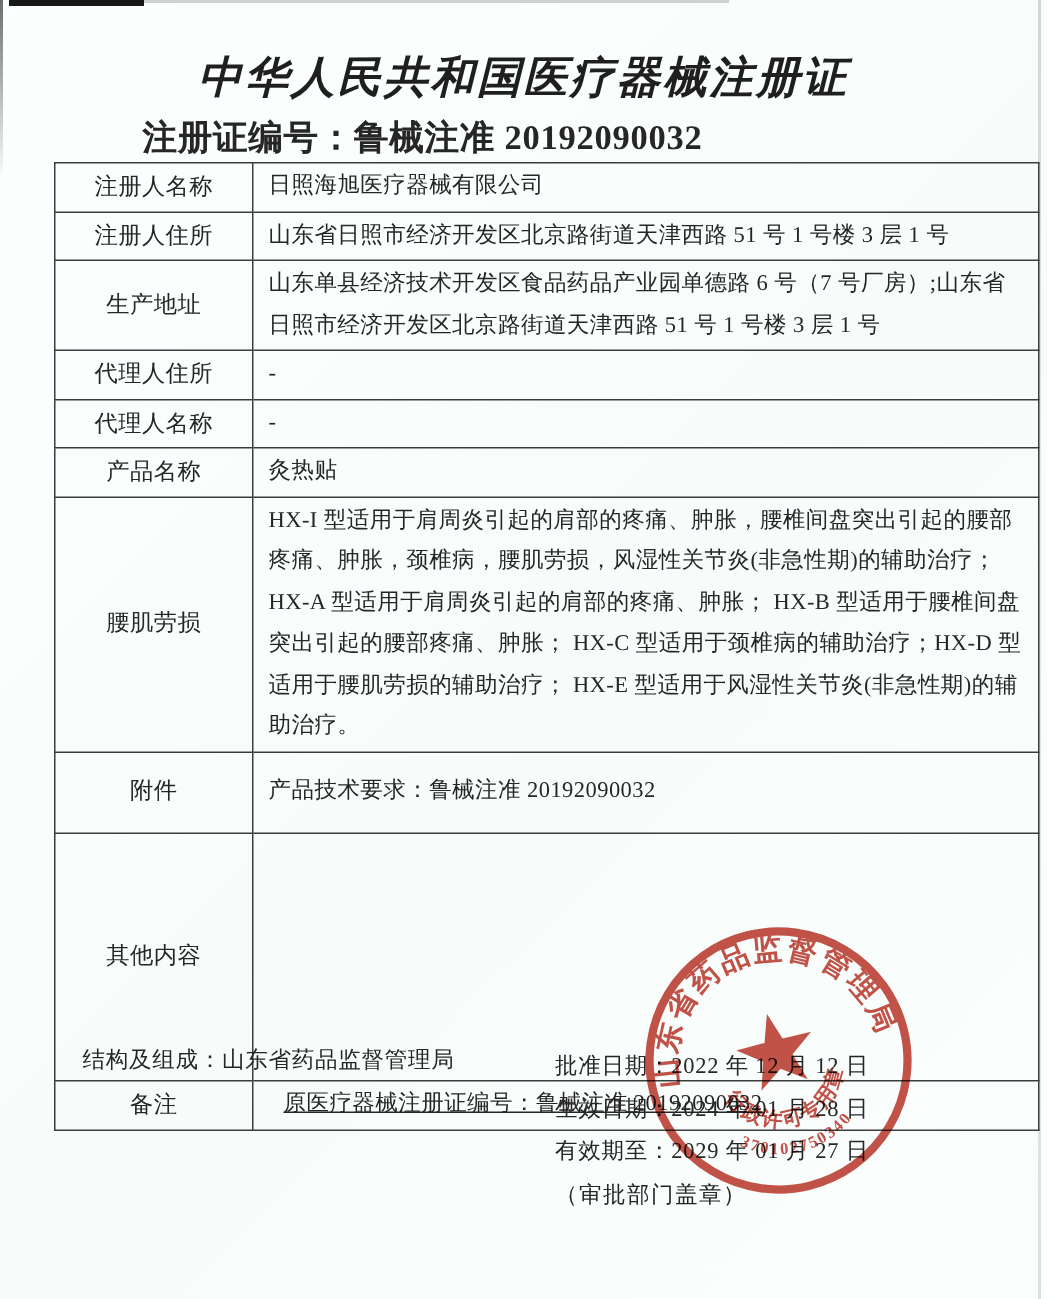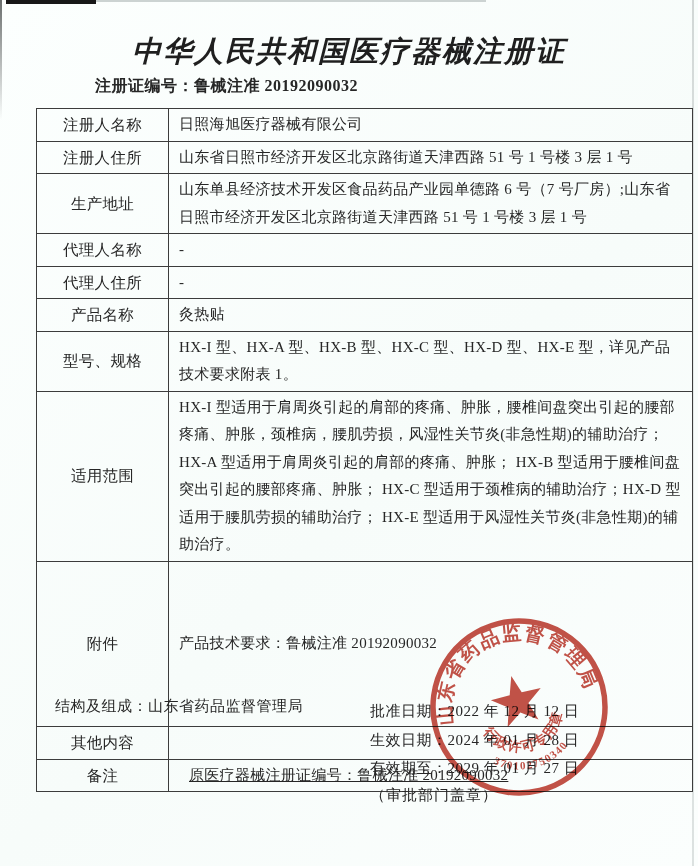--- a/index.html
+++ b/index.html
@@ -33,21 +33,21 @@
   }
   .doc-title{
     position:absolute;left:0;top:32px;width:100%;
     text-align:center;
     font-size:29px;font-weight:700;letter-spacing:2px;
     color:#1f1f1f;
     font-style:italic;
   }
   .reg-line{
     position:absolute;left:95px;top:76px;
-    font-size:16px;font-weight:600;letter-spacing:.5px;
+    font-size:23px;font-weight:600;letter-spacing:.5px;
   }
   table.cert{
     position:absolute;left:36px;top:108px;
     width:614px;
     border-collapse:collapse;
     table-layout:fixed;
     font-size:15px;
   }
   table.cert td{
     border:1px solid #3c3c3c;
@@ -77,21 +77,21 @@
   tr:nth-child(12){height:28px;}
   td.val.indent{padding-left:20px;text-decoration:underline;}
   .footer-left{
     position:absolute;left:55px;top:697px;
     font-size:15px;letter-spacing:.5px;
   }
   .footer-right{
     position:absolute;left:370px;top:697px;
     font-size:15px;line-height:28.5px;letter-spacing:.5px;
   }
-  .footer-right .seal-caption{letter-spacing:1px;font-family:Liberation Mono, monospace;}
+  .footer-right .seal-caption{letter-spacing:1px;}
   .seal{
     position:absolute;left:424px;top:612px;
     width:190px;height:190px;
     transform:rotate(-14deg);
     opacity:.88;
     mix-blend-mode:multiply;
     pointer-events:none;
   }
 </style>
 </head>
@@ -118,37 +118,33 @@
       </tr>
       <tr>
         <td class="lbl">注册人住所</td>
         <td class="val">山东省日照市经济开发区北京路街道天津西路 51 号 1 号楼 3 层 1 号</td>
       </tr>
       <tr>
         <td class="lbl">生产地址</td>
         <td class="val">山东单县经济技术开发区食品药品产业园单德路 6 号（7 号厂房）;山东省日照市经济开发区北京路街道天津西路 51 号 1 号楼 3 层 1 号</td>
       </tr>
       <tr>
-        <td class="lbl">代理人名称</td>
+        <td class="lbl">代理人住所</td>
         <td class="val">-</td>
       </tr>
       <tr>
-        <td class="lbl">代理人住所</td>
+        <td class="lbl">代理人名称</td>
         <td class="val">-</td>
       </tr>
       <tr>
         <td class="lbl">产品名称</td>
         <td class="val">灸热贴</td>
       </tr>
       <tr>
-        <td class="lbl">型号、规格</td>
-        <td class="val">HX-I 型、HX-A 型、HX-B 型、HX-C 型、HX-D 型、HX-E 型，详见产品技术要求附表 1。</td>
-      </tr>
-      <tr>
-        <td class="lbl">适用范围</td>
+        <td class="lbl">腰肌劳损</td>
         <td class="val">HX-I 型适用于肩周炎引起的肩部的疼痛、肿胀，腰椎间盘突出引起的腰部疼痛、肿胀，颈椎病，腰肌劳损，风湿性关节炎(非急性期)的辅助治疗；HX-A 型适用于肩周炎引起的肩部的疼痛、肿胀；  HX-B 型适用于腰椎间盘突出引起的腰部疼痛、肿胀；  HX-C 型适用于颈椎病的辅助治疗；HX-D 型适用于腰肌劳损的辅助治疗；  HX-E 型适用于风湿性关节炎(非急性期)的辅助治疗。</td>
       </tr>
       <tr>
         <td class="lbl">附件</td>
         <td class="val">产品技术要求：鲁械注准 20192090032</td>
       </tr>
       <tr>
         <td class="lbl">其他内容</td>
         <td class="val"></td>
       </tr>

